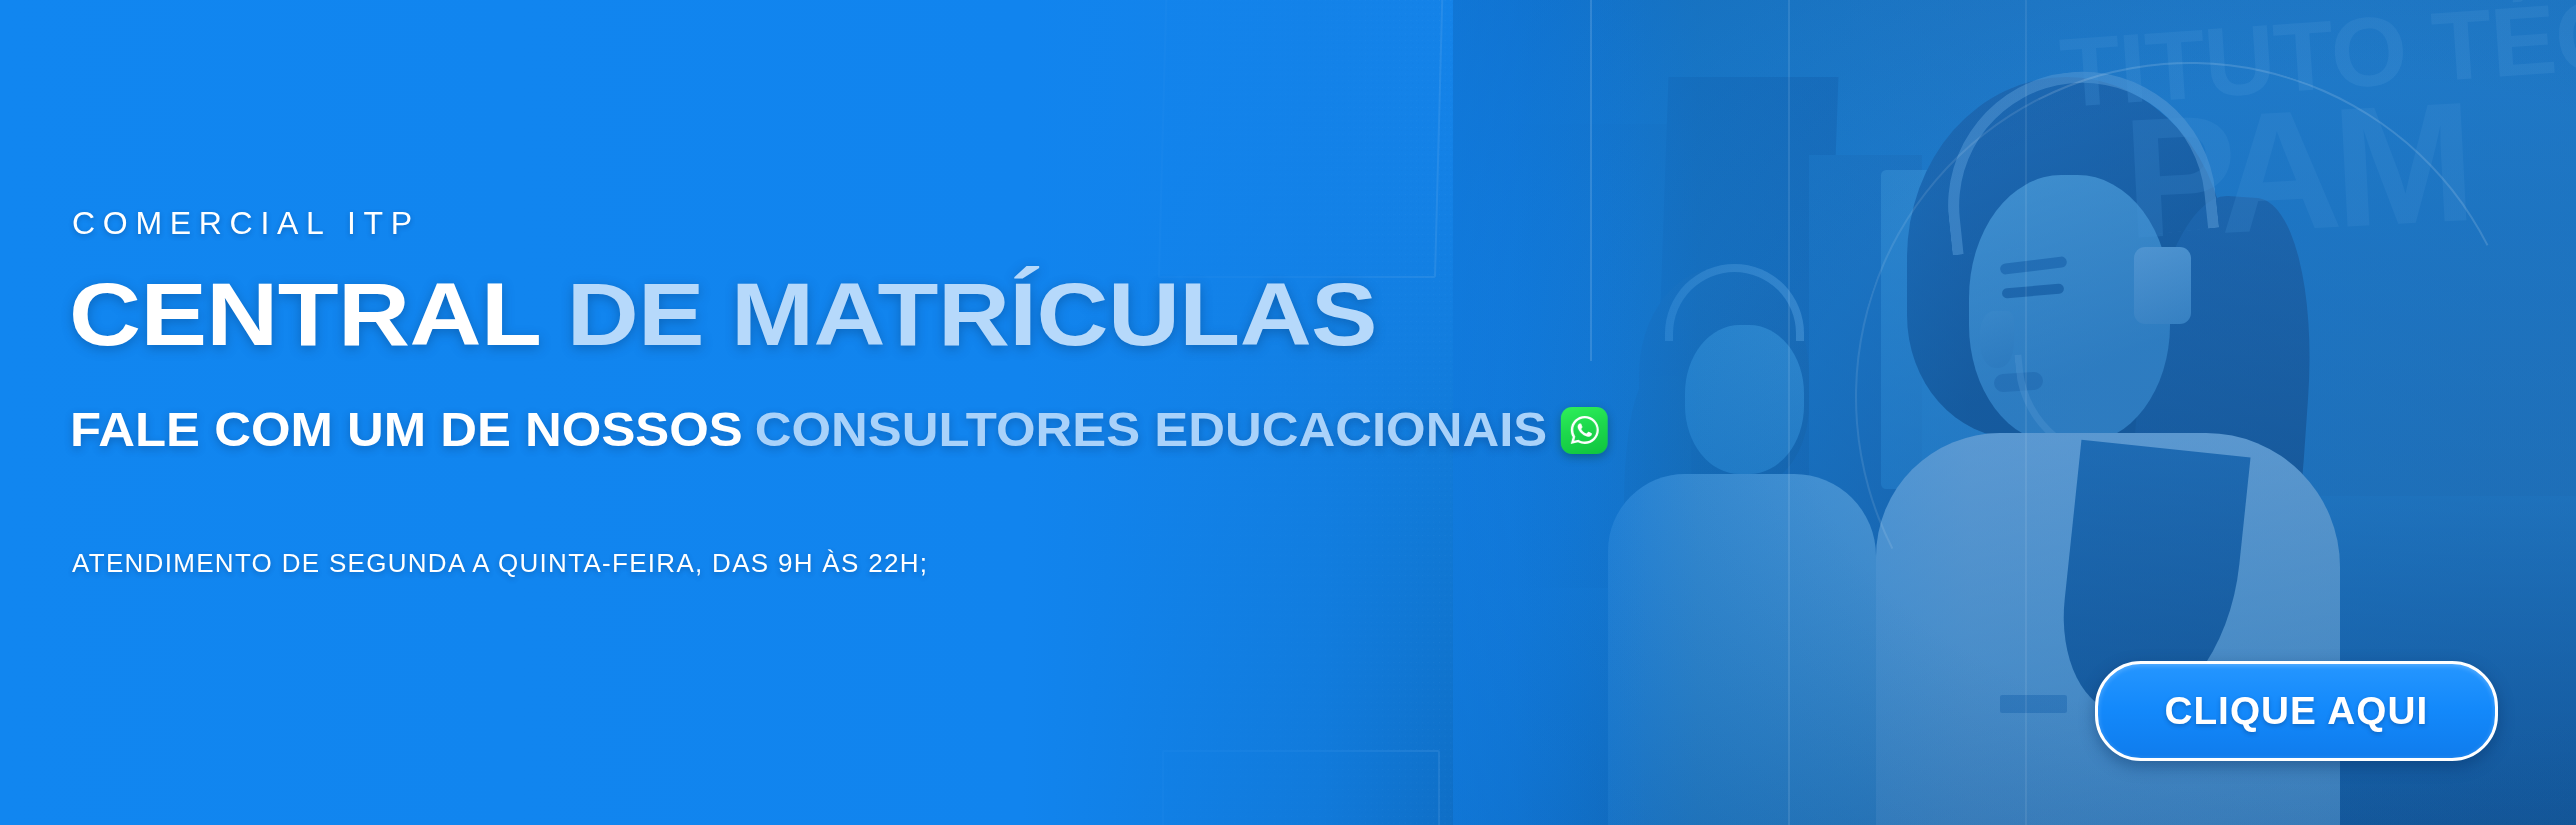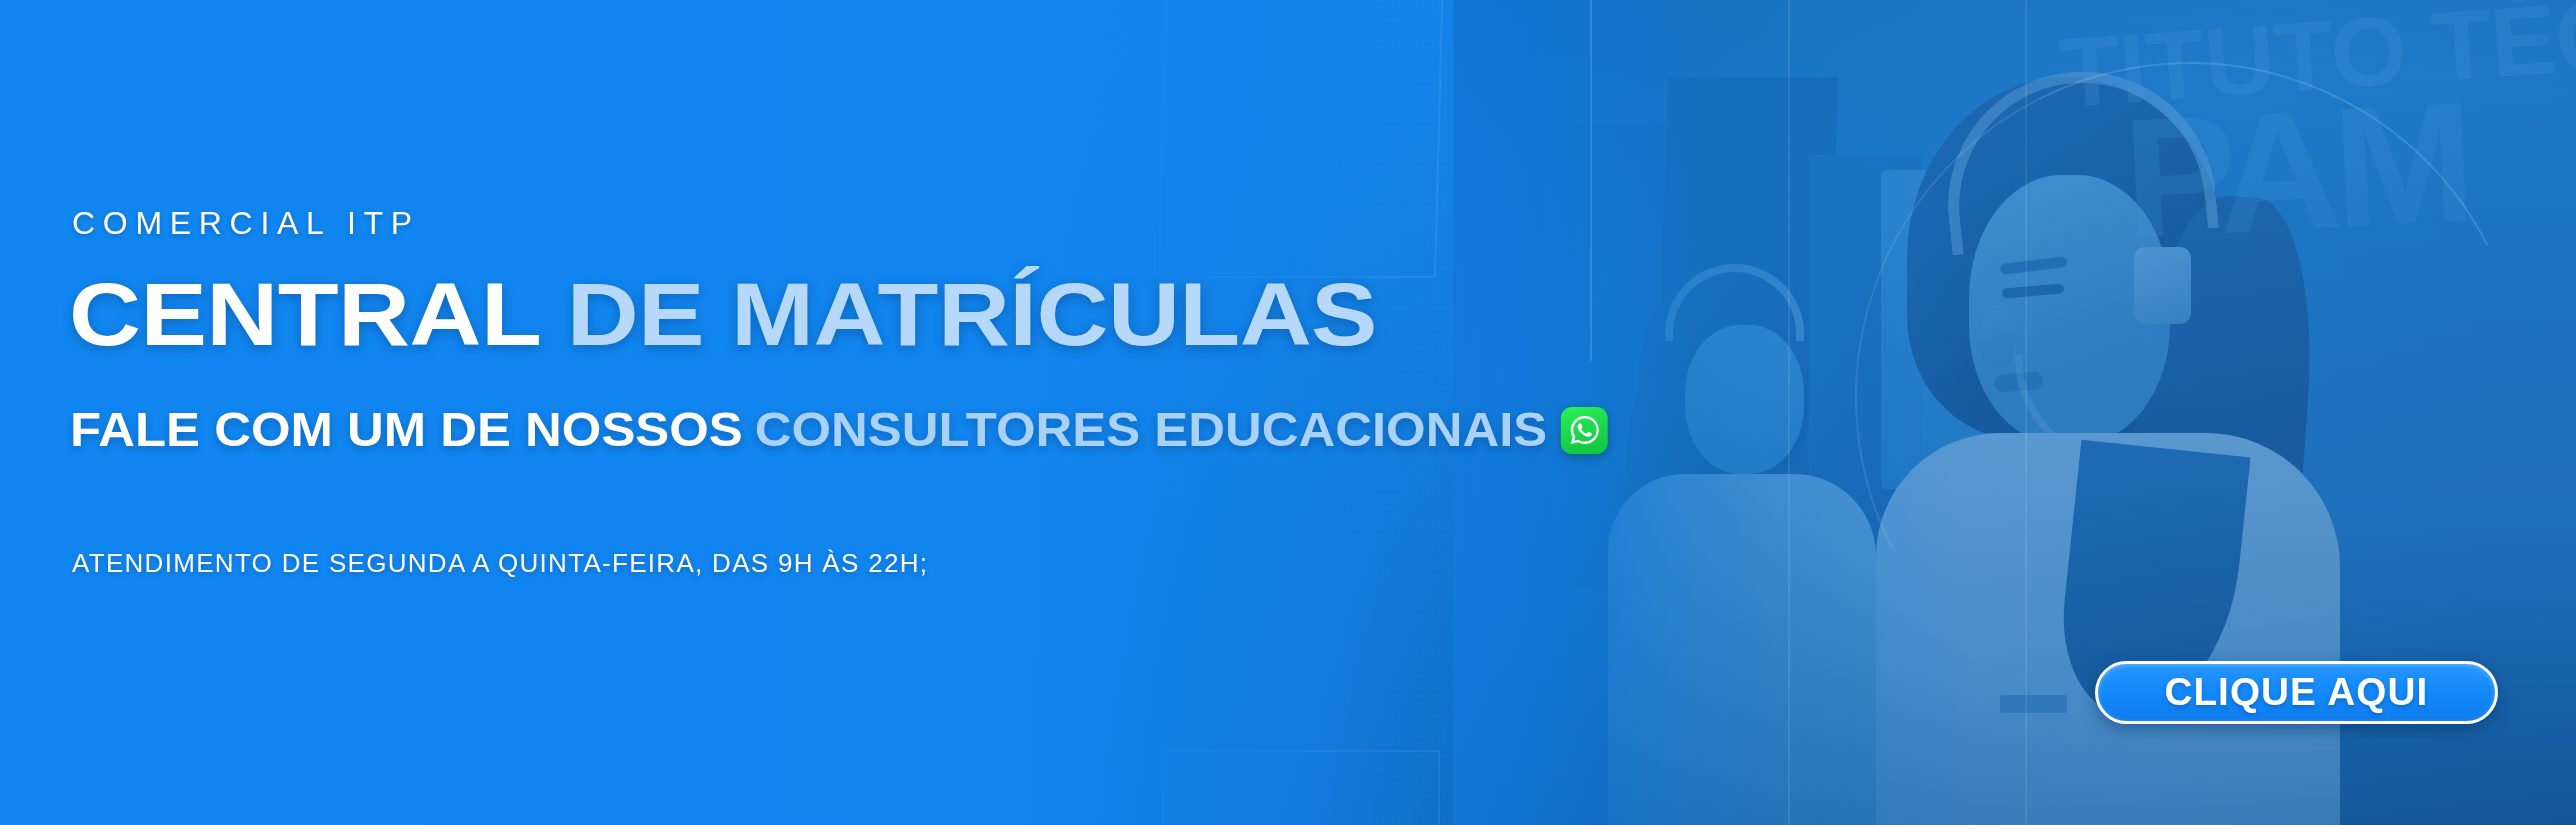--- a/index.html
+++ b/index.html
@@ -204,21 +204,21 @@
   .hours{
     position:absolute; left:72px; top:545px;
     font-size:26px; line-height:1.42; font-weight:400;
     letter-spacing:1.3px; color:#ffffff; text-transform:uppercase;
     text-shadow:0 1.5px 5.2px rgba(0,40,90,.30);
   }
   .hours div{white-space:nowrap;}
 
   .cta{
     position:absolute; left:2095px; top:661px;
-    width:403px; height:63px;
+    width:403px; height:100px;
     display:flex; align-items:center; justify-content:center;
     border-radius:46px;
     background:linear-gradient(180deg,#2596ff 0%,#1389fb 48%,#0f7ced 100%);
     border:3.6px solid #ffffff;
     box-shadow:0 5.2px 15.5px rgba(0,40,90,.40), inset 0 1.5px 5.2px rgba(255,255,255,.25);
     cursor:pointer;
   }
   .cta-label{
     font-size:38px; font-weight:700; letter-spacing:1px;
     color:#ffffff; text-transform:uppercase; white-space:nowrap;

